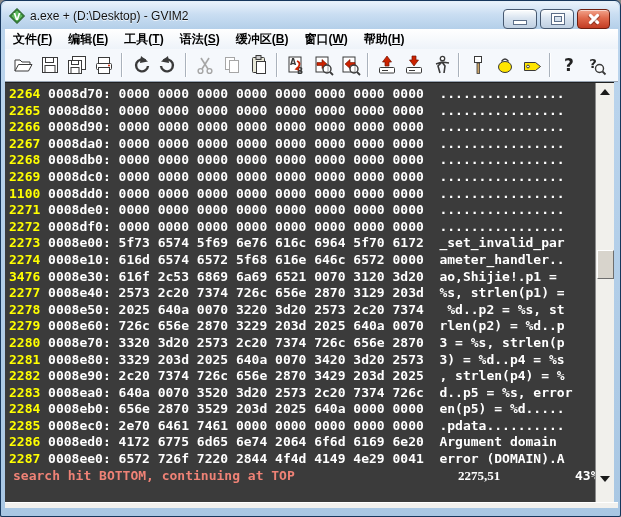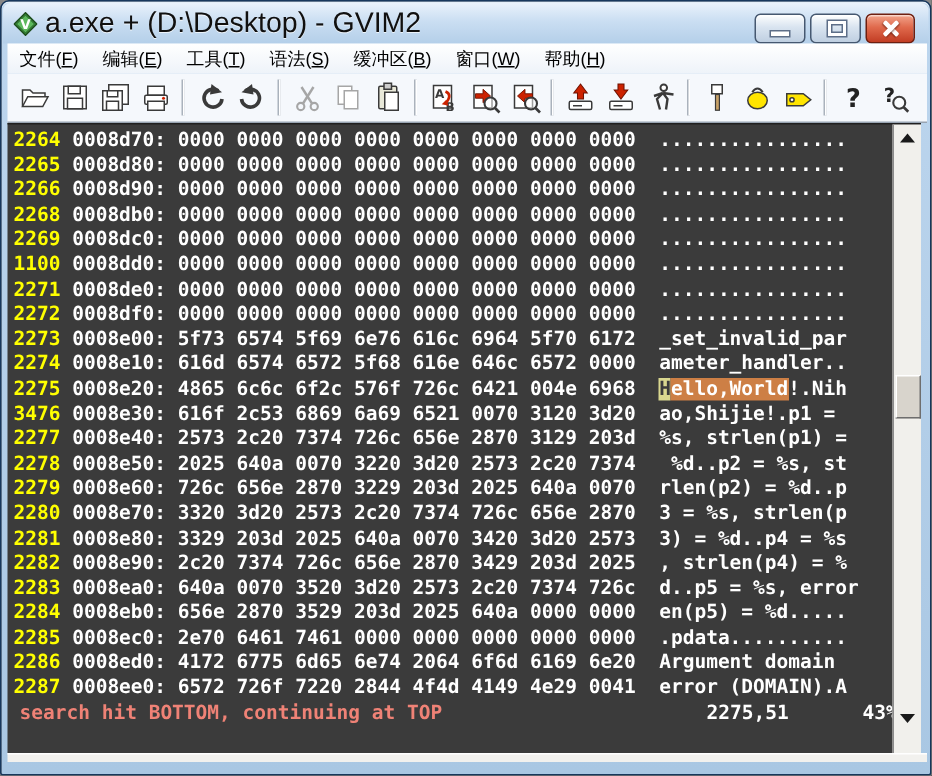--- a/index.html
+++ b/index.html
@@ -6,56 +6,56 @@
   #stage{position:relative;width:621px;height:517px;font-family:"Liberation Sans",sans-serif;
          -webkit-font-smoothing:none;}
   
   #window{position:absolute;inset:0;background:linear-gradient(#bdd6ee,#a9c7e3);
           border:1px solid #17375c;border-radius:6px 6px 2px 2px;box-sizing:border-box;
           box-shadow:inset 0 1px 0 rgba(255,255,255,.6);}
   
   #titlebar{position:absolute;left:1px;top:1px;right:1px;height:27px;border-radius:5px 5px 0 0;
             background:linear-gradient(#e9f2fb,#cadef2 45%,#b4cfe9);display:flex;align-items:center;}
   #app-icon{width:16px;height:16px;margin:0 5px 0 7px;flex:0 0 auto;}
-  #title-text{font-size:19px;color:#101010;text-shadow:0 1px 0 rgba(255,255,255,.7);white-space:pre;}
+  #title-text{font-size:12px;color:#101010;text-shadow:0 1px 0 rgba(255,255,255,.7);white-space:pre;}
   .winbtns{position:absolute;top:7px;right:9px;display:flex;gap:3px;}
   .wbtn{width:32px;height:18px;border-radius:4px;border:1px solid #465870;position:relative;
         background:linear-gradient(#fdfefe,#d9e4f0 45%,#bfcfe1);box-shadow:inset 0 1px 0 #fff;}
   .wbtn.close{width:31px;background:linear-gradient(#f2a48c,#e06a4d 45%,#c23d24);border-color:#6e1f10;box-shadow:inset 0 1px 0 rgba(255,255,255,.55);}
   .glyph-min{position:absolute;left:10px;bottom:4px;width:12px;height:3px;background:#fff;
              box-shadow:0 0 0 1px #5d6e88;}
   .glyph-max{position:absolute;left:11px;top:4px;width:8px;height:6px;border:2px solid #fff;
              box-shadow:0 0 0 1px #5d6e88, inset 0 0 0 1px #5d6e88;}
   .glyph-x{position:absolute;left:50%;top:50%;width:13px;height:3px;background:#fff;border-radius:1px;
            transform:translate(-50%,-50%) rotate(45deg);box-shadow:0 1px 1px rgba(90,20,5,.5);}
   .glyph-x.b{transform:translate(-50%,-50%) rotate(-45deg);}
   
   #menubar{position:absolute;left:4px;top:28px;width:613px;height:20px;
            background:linear-gradient(#ffffff,#eef3f9);display:flex;align-items:center;
-           font-size:12px;color:#000;}
+           font-size:12px;color:#000;font-weight:bold;}
   .menu-item{padding:2px 8px;white-space:nowrap;}
   .menu-item u{text-decoration:underline;}
   
   #toolbar{position:absolute;left:4px;top:48px;width:613px;height:33px;background:#f5f8fc;
            display:flex;align-items:center;border-bottom:1px solid #98a4b2;box-sizing:border-box;padding-left:4px;}
   .tbtn{width:27px;height:27px;display:flex;align-items:center;justify-content:center;flex:0 0 auto;}
   .tsep{width:1px;height:24px;background:#aab2bc;border-right:1px solid #fff;margin:0 4px;flex:0 0 auto;}
   
   #client{position:absolute;left:4px;top:81px;width:609px;height:420px;background:#3b3b3b;
           border-top:1px solid #202020;box-sizing:border-box;}
   #editor{position:absolute;left:0;top:0;right:19px;bottom:0;overflow:hidden;padding:3px 0 16px 4px;
           font-family:"DejaVu Sans Mono","Liberation Mono",monospace;font-size:13px;font-weight:bold;
           line-height:16.6px;color:#ffffff;}
   .row{white-space:pre;height:16.6px;}
   .ln{color:#ffff00;display:inline-block;width:4ch;margin-right:1ch;}
   .cursor-cell{background:#d9d78f;color:#3b3b3b;}
   .search-match{background:#cd7f45;color:#ffffff;}
   #statusline{position:relative;white-space:pre;height:16.6px;}
   #status-msg{color:#ef8276;position:absolute;left:4px;}
-  #ruler{position:absolute;left:462px;color:#fff;}
+  #ruler{position:absolute;left:449px;color:#fff;font-family:Liberation Serif, serif;}
   #percent{position:absolute;left:566px;color:#fff;}
   
   #scrollbar{position:absolute;right:0;top:0;width:19px;height:420px;background:#f1f0ec;
              border-left:1px solid #8c8c8c;box-sizing:border-box;}
   .sb-arrow{position:absolute;left:0;width:18px;height:16px;display:flex;align-items:center;justify-content:center;}
   .tri-up{width:0;height:0;border-left:5px solid transparent;border-right:5px solid transparent;border-bottom:6px solid #1a1a1a;}
   .tri-down{width:0;height:0;border-left:5px solid transparent;border-right:5px solid transparent;border-top:6px solid #1a1a1a;}
   #sb-thumb{position:absolute;left:1px;top:167px;width:15px;height:27px;background:#d8d4cc;
             border-top:1px solid #fff;border-left:1px solid #fff;border-right:1px solid #6e6e6e;border-bottom:1px solid #6e6e6e;}
   
@@ -244,28 +244,28 @@
             <line x1="17.5" y1="17.5" x2="20.5" y2="20.5" stroke="#3a3a3a" stroke-width="1.8"></line>
           </svg>
         </div>
       </div>
 
     <div id="client">
       <div id="editor">
           <div class="row"><span class="ln">2264</span><span>0008d70: 0000 0000 0000 0000 0000 0000 0000 0000  </span><span>................</span></div>
           <div class="row"><span class="ln">2265</span><span>0008d80: 0000 0000 0000 0000 0000 0000 0000 0000  </span><span>................</span></div>
           <div class="row"><span class="ln">2266</span><span>0008d90: 0000 0000 0000 0000 0000 0000 0000 0000  </span><span>................</span></div>
+          <div class="row"><span class="ln">2267</span><span>0008da0: 0000 0000 0000 0000 0000 0000 0000 0000  </span><span>................</span></div>
           <div class="row"><span class="ln">2268</span><span>0008db0: 0000 0000 0000 0000 0000 0000 0000 0000  </span><span>................</span></div>
           <div class="row"><span class="ln">2269</span><span>0008dc0: 0000 0000 0000 0000 0000 0000 0000 0000  </span><span>................</span></div>
           <div class="row"><span class="ln">1100</span><span>0008dd0: 0000 0000 0000 0000 0000 0000 0000 0000  </span><span>................</span></div>
           <div class="row"><span class="ln">2271</span><span>0008de0: 0000 0000 0000 0000 0000 0000 0000 0000  </span><span>................</span></div>
           <div class="row"><span class="ln">2272</span><span>0008df0: 0000 0000 0000 0000 0000 0000 0000 0000  </span><span>................</span></div>
           <div class="row"><span class="ln">2273</span><span>0008e00: 5f73 6574 5f69 6e76 616c 6964 5f70 6172  </span><span>_set_invalid_par</span></div>
           <div class="row"><span class="ln">2274</span><span>0008e10: 616d 6574 6572 5f68 616e 646c 6572 0000  </span><span>ameter_handler..</span></div>
-          <div class="row"><span class="ln">2275</span><span>0008e20: 4865 6c6c 6f2c 576f 726c 6421 004e 6968  </span><span class="cursor-cell">H</span><span class="search-match">ello,World</span><span>!.Nih</span></div>
           <div class="row"><span class="ln">3476</span><span>0008e30: 616f 2c53 6869 6a69 6521 0070 3120 3d20  </span><span>ao,Shijie!.p1 = </span></div>
           <div class="row"><span class="ln">2277</span><span>0008e40: 2573 2c20 7374 726c 656e 2870 3129 203d  </span><span>%s, strlen(p1) =</span></div>
           <div class="row"><span class="ln">2278</span><span>0008e50: 2025 640a 0070 3220 3d20 2573 2c20 7374  </span><span> %d..p2 = %s, st</span></div>
           <div class="row"><span class="ln">2279</span><span>0008e60: 726c 656e 2870 3229 203d 2025 640a 0070  </span><span>rlen(p2) = %d..p</span></div>
           <div class="row"><span class="ln">2280</span><span>0008e70: 3320 3d20 2573 2c20 7374 726c 656e 2870  </span><span>3 = %s, strlen(p</span></div>
           <div class="row"><span class="ln">2281</span><span>0008e80: 3329 203d 2025 640a 0070 3420 3d20 2573  </span><span>3) = %d..p4 = %s</span></div>
           <div class="row"><span class="ln">2282</span><span>0008e90: 2c20 7374 726c 656e 2870 3429 203d 2025  </span><span>, strlen(p4) = %</span></div>
           <div class="row"><span class="ln">2283</span><span>0008ea0: 640a 0070 3520 3d20 2573 2c20 7374 726c  </span><span>d..p5 = %s, error</span></div>
           <div class="row"><span class="ln">2284</span><span>0008eb0: 656e 2870 3529 203d 2025 640a 0000 0000  </span><span>en(p5) = %d.....</span></div>
           <div class="row"><span class="ln">2285</span><span>0008ec0: 2e70 6461 7461 0000 0000 0000 0000 0000  </span><span>.pdata..........</span></div>

